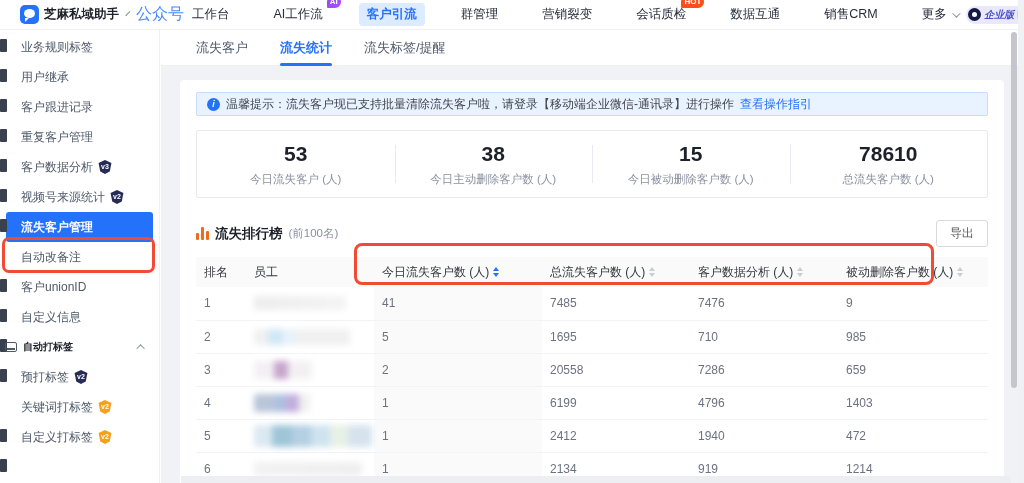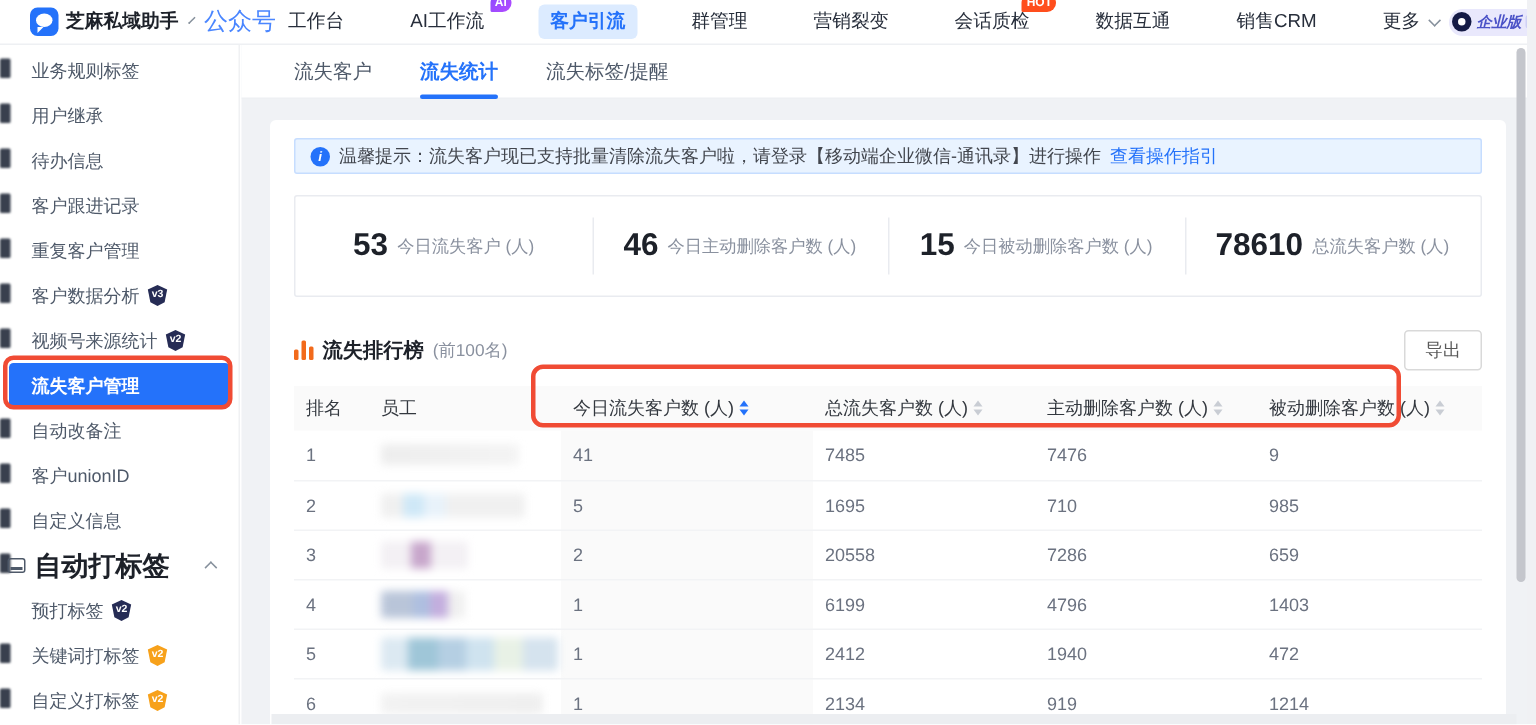--- a/index.html
+++ b/index.html
@@ -26,21 +26,21 @@
   .plan-pill { display:inline-flex; align-items:center; gap:3px; background:#e9e8fc; border-radius:10px; padding:2px 6px 2px 2px; }
   .plan-circle { width:13px; height:13px; border-radius:50%; background:#141a45; position:relative; }
   .plan-circle::before { content:""; position:absolute; left:4px; top:4px; width:5px; height:5px; background:#fff; border-radius:50%; }
   .plan-label { font-size:10px; font-weight:bold; font-style:italic; color:#4b52c7; }
   .plan-ver { font-size:8px; font-weight:bold; color:#3b3f9e; background:#cfd0f5; border-radius:2px; padding:0 2px; }
 
   
   .sidebar { position:absolute; left:0; top:30px; width:160px; height:453px; background:#fff; border-right:1px solid #f0f1f3; z-index:20; padding-top:2px; }
   .side-item { height:30px; line-height:30px; padding-left:21px; font-size:12px; color:#4e5969; white-space:nowrap; cursor:pointer; display:flex; align-items:center; gap:5px; }
   .side-item.active { background:#2472fa; color:#fff; font-weight:bold; margin:0 6px; border-radius:3px; padding-left:15px; height:30px; }
-  .side-section { height:30px; line-height:30px; padding-left:5px; font-size:18px; color:#1d2129; font-weight:bold; display:flex; align-items:center; gap:6px; cursor:pointer; }
+  .side-section { height:30px; line-height:30px; padding-left:5px; font-size:10px; color:#1d2129; font-weight:bold; display:flex; align-items:center; gap:6px; cursor:pointer; }
   .folder-ico { width:12px; height:10px; border:1.4px solid #4e5969; border-radius:2px; position:relative; flex:none; }
   .folder-ico::after { content:""; position:absolute; left:1px; right:1px; bottom:1px; height:2px; background:#4e5969; }
   .collapse { margin-left:auto; margin-right:14px; width:6px; height:6px; border-right:1.4px solid #86909c; border-bottom:1.4px solid #86909c; transform:rotate(-135deg) translateY(-2px); }
   .shield { display:inline-block; width:14px; height:14px; clip-path:polygon(50% 0,96% 22%,84% 82%,50% 100%,16% 82%,4% 22%); color:#fff; font-size:7px; line-height:14px; text-align:center; font-weight:bold; flex:none; }
   .shield.dark { background:#262c55; }
   .shield.orange { background:#f7a11a; }
   .edge-mark { position:absolute; left:0; width:7px; height:13px; background:#39404e; border-radius:1px; filter:blur(.6px); }
   .annotate1 { position:absolute; left:2px; top:207px; width:153px; height:36px; border:3px solid #f04b34; border-radius:7px; pointer-events:none; z-index:25; }
 
   
@@ -50,21 +50,21 @@
   .tab.active { color:#2472fa; font-weight:bold;text-align:right; }
   .tab.active::after { content:""; position:absolute; left:0; right:0; bottom:0; height:2.5px; background:#2472fa; border-radius:2px; }
   .content { padding:14px 14px 0 19px; }
   .card { background:#fff; border-radius:4px; padding:12px 16px; position:relative; min-height:400px; }
 
   .alert { height:24px; background:#e9f3ff; border:1px solid #c6ddff; border-radius:2px; display:flex; align-items:center; gap:6px; padding:0 10px; font-size:12px; color:#42464e; }
   .info-ico { width:13px; height:13px; border-radius:50%; background:#2472fa; color:#fff; font-size:9px; line-height:13px; text-align:center; font-style:italic; font-weight:bold; flex:none; }
   .alert-link { color:#2472fa; cursor:pointer; }
 
   .stats { margin-top:14px; border:1px solid #e9ebf0; border-radius:2px; height:68px; display:flex; align-items:stretch; }
-  .stat { flex:1; display:flex; flex-direction:row; align-items:center; justify-content:center; gap:6px; position:relative; }
+  .stat { flex:1; display:flex; flex-direction:column; align-items:center; justify-content:center; gap:6px; position:relative; }
   .stat + .stat::before { content:""; position:absolute; left:0; top:14px; bottom:14px; width:1px; background:#e9ebf0; }
   .stat-val { font-size:21px; font-weight:bold; color:#1d2129; }
   .stat-lab { font-size:11.5px; color:#8a919f; }
 
   .rank-head { margin-top:22px; display:flex; align-items:center; gap:6px; }
   .bars-ico { display:flex; align-items:flex-end; gap:2px; height:13px; }
   .bars-ico i { display:block; width:3px; background:#f26a1b; border-radius:1px; }
   .bars-ico i:nth-child(1){height:7px;} .bars-ico i:nth-child(2){height:13px;} .bars-ico i:nth-child(3){height:9px;}
   .rank-title { font-size:13.5px; font-weight:bold; color:#1d2129; }
   .rank-sub { font-size:11.5px; color:#8a919f; }
@@ -140,21 +140,20 @@
     <div class="edge-mark" style="top:189px"></div>
     <div class="edge-mark" style="top:249px"></div>
     <div class="edge-mark" style="top:279px"></div>
     <div class="edge-mark" style="top:309px"></div>
     <div class="edge-mark" style="top:339px"></div>
     <div class="edge-mark" style="top:399px"></div>
     <div class="edge-mark" style="top:429px"></div>
 
     <div class="side-item">业务规则标签</div>
     <div class="side-item">用户继承</div>
-    <div class="side-item">待办信息</div>
     <div class="side-item">客户跟进记录</div>
     <div class="side-item">重复客户管理</div>
     <div class="side-item">
         <span>客户数据分析</span>
         <span class="shield dark">v3</span>
       </div>
     <div class="side-item">
         <span>视频号来源统计</span>
         <span class="shield dark">v2</span>
       </div>
@@ -198,21 +197,21 @@
           <span>温馨提示：流失客户现已支持批量清除流失客户啦，请登录【移动端企业微信-通讯录】进行操作</span>
           <span class="alert-link">查看操作指引</span>
         </div>
 
         <div class="stats">
           <div class="stat">
             <div class="stat-val">53</div>
             <div class="stat-lab">今日流失客户 (人)</div>
           </div>
           <div class="stat">
-            <div class="stat-val">46</div>
+            <div class="stat-val">38</div>
             <div class="stat-lab">今日主动删除客户数 (人)</div>
           </div>
           <div class="stat">
             <div class="stat-val">15</div>
             <div class="stat-lab">今日被动删除客户数 (人)</div>
           </div>
           <div class="stat">
             <div class="stat-val">78610</div>
             <div class="stat-lab">总流失客户数 (人)</div>
           </div>
@@ -250,21 +249,21 @@
                     </span>
                   </span></th>
               <th><span class="th-flex">
                     <span>总流失客户数 (人)</span>
                     <span class="carets">
                       <span class="up"></span>
                       <span class="down"></span>
                     </span>
                   </span></th>
               <th><span class="th-flex">
-                    <span>主动删除客户数 (人)</span>
+                    <span>客户数据分析 (人)</span>
                     <span class="carets">
                       <span class="up"></span>
                       <span class="down"></span>
                     </span>
                   </span></th>
               <th><span class="th-flex">
                     <span>被动删除客户数 (人)</span>
                     <span class="carets">
                       <span class="up"></span>
                       <span class="down"></span>

